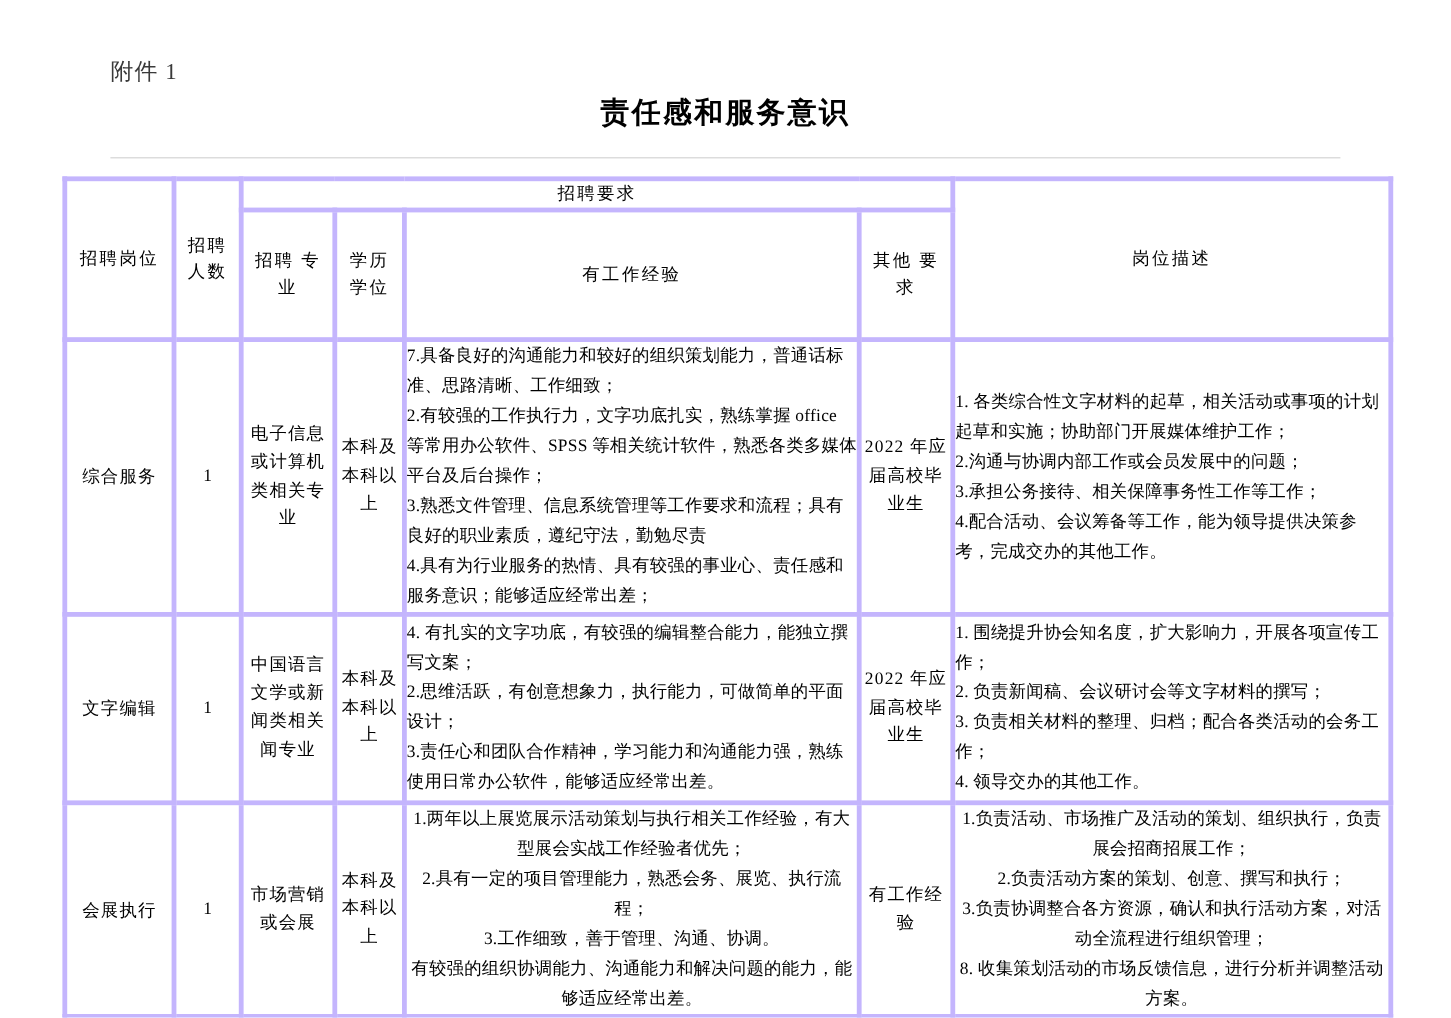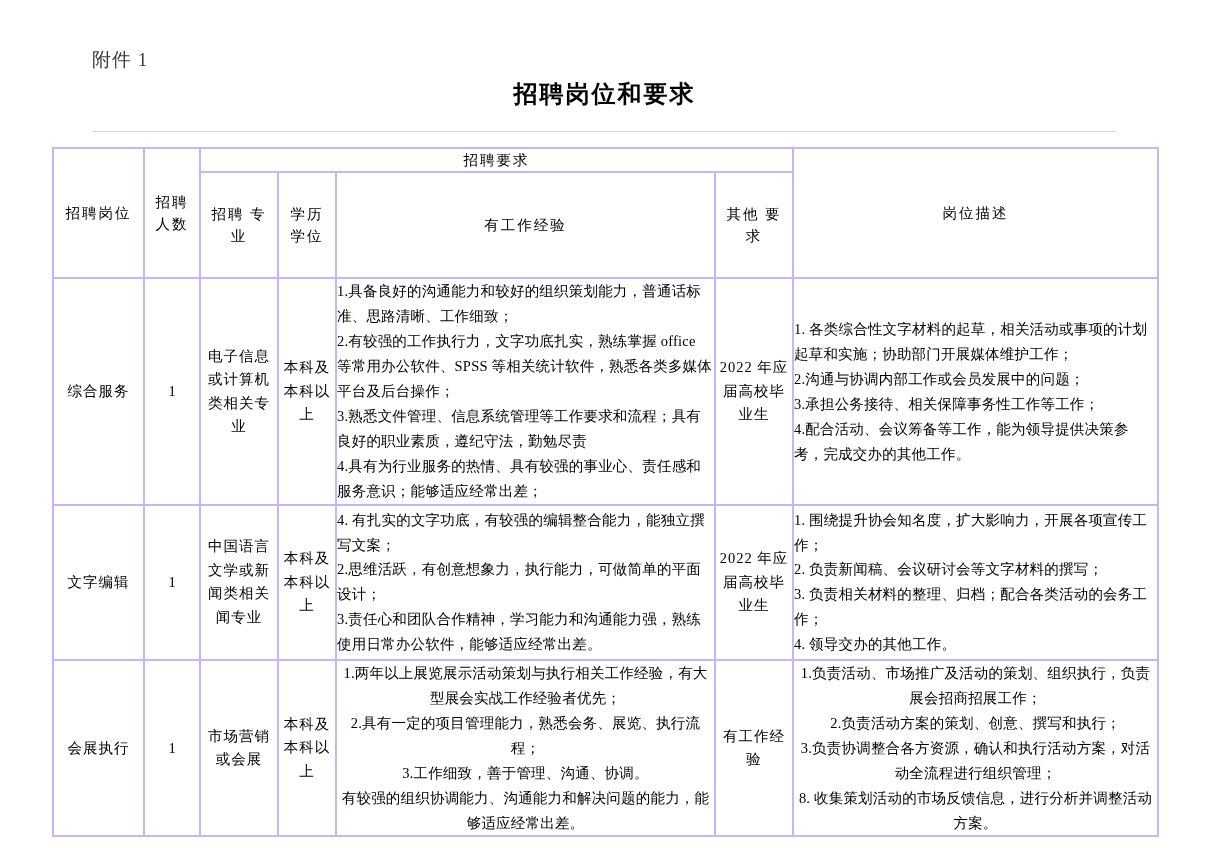--- a/index.html
+++ b/index.html
@@ -52,21 +52,21 @@
   table.job-table {
     position: absolute;
     left: 52px;
     top: 147px;
     width: 1105px;
     border-collapse: collapse;
     table-layout: fixed;
   }
   table.job-table td,
   table.job-table th {
-    border: 2px solid #c4b5fd;
+    border: 4px solid #c4b5fd;
     padding: 0;
     vertical-align: middle;
     font-weight: normal;
     font-size: 14.5px;
   }
   
   col.c-post   { width: 91px; }
   col.c-count  { width: 56px; }
   col.c-major  { width: 78px; }
   col.c-degree { width: 58px; }
@@ -127,21 +127,21 @@
   .r2 td { height: 153px; }
   .r3 td { height: 167px; text-align: center; }
 </style>
 </head>
 <body>
 
 <div class="page">
 
   <div class="attachment-label">附件 1</div>
 
-  <div class="doc-title">招聘岗位和要求</div>
+  <div class="doc-title">责任感和服务意识</div>
 
   <div class="header-rule"></div>
 
   <table class="job-table">
     <colgroup>
       <col class="c-post">
         <col class="c-count">
         <col class="c-major">
         <col class="c-degree">
       <col class="c-duty">
@@ -174,21 +174,21 @@
         </th>
       </tr>
     </thead>
     <tbody>
       <tr class="r1">
         <td class="cell-post">综合服务</td>
         <td class="cell-count">1</td>
         <td class="cell-major">电子信息或计算机类相关专业</td>
         <td class="cell-degree">本科及本科以上</td>
         <td class="cell-text">
-            <span class="ln">1.具备良好的沟通能力和较好的组织策划能力，普通话标准、思路清晰、工作细致；</span>
+            <span class="ln">7.具备良好的沟通能力和较好的组织策划能力，普通话标准、思路清晰、工作细致；</span>
             <span class="ln">2.有较强的工作执行力，文字功底扎实，熟练掌握 office 等常用办公软件、SPSS 等相关统计软件，熟悉各类多媒体平台及后台操作；</span>
             <span class="ln">3.熟悉文件管理、信息系统管理等工作要求和流程；具有良好的职业素质，遵纪守法，勤勉尽责</span>
             <span class="ln">4.具有为行业服务的热情、具有较强的事业心、责任感和服务意识；能够适应经常出差；</span>
           </td>
         <td class="cell-other">2022 年应届高校毕业生</td>
         <td class="cell-text">
             <span class="ln">1. 各类综合性文字材料的起草，相关活动或事项的计划起草和实施；协助部门开展媒体维护工作；</span>
             <span class="ln">2.沟通与协调内部工作或会员发展中的问题；</span>
             <span class="ln">3.承担公务接待、相关保障事务性工作等工作；</span>
             <span class="ln">4.配合活动、会议筹备等工作，能为领导提供决策参考，完成交办的其他工作。</span>

